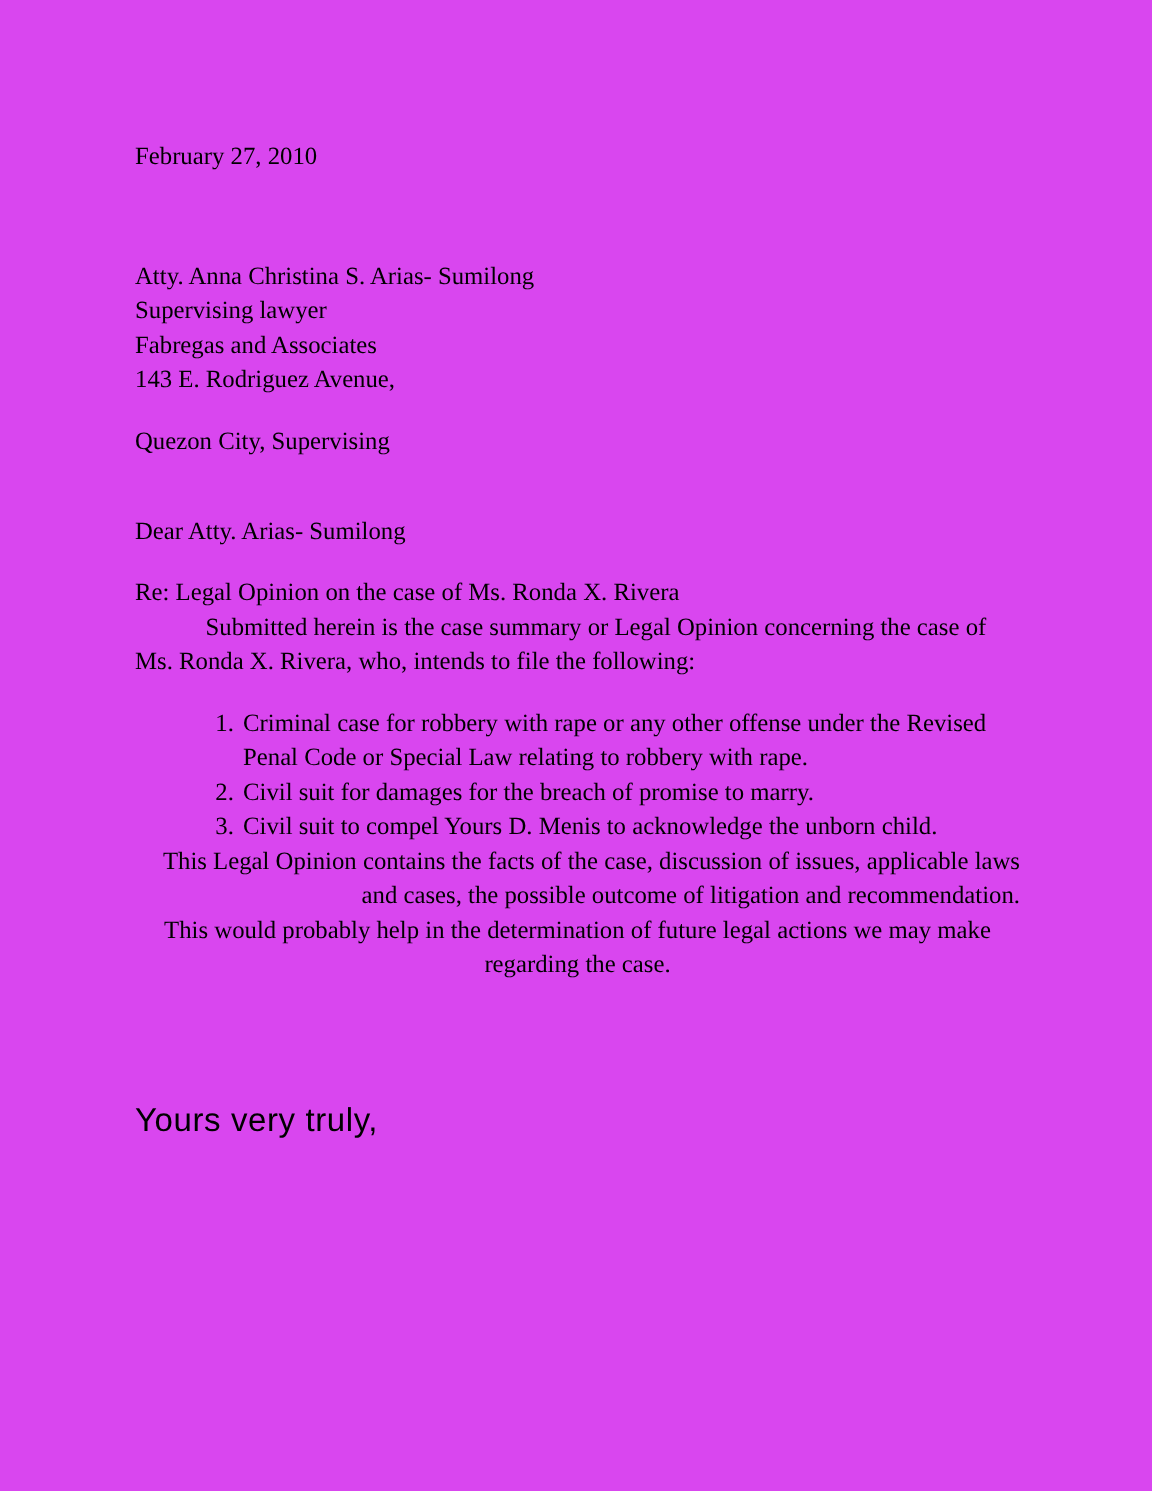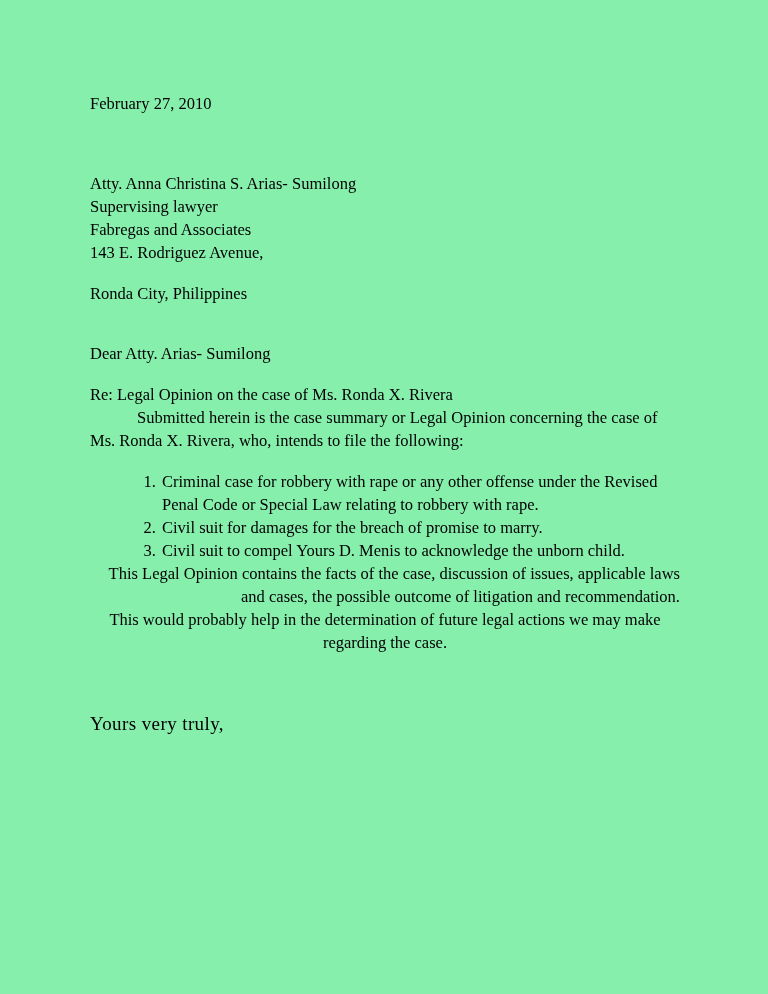--- a/index.html
+++ b/index.html
@@ -14,21 +14,21 @@
     color: #000000;
     font-family: "Liberation Serif", "DejaVu Serif", serif;
     font-size: 16.5px;
     line-height: 23px;
   }
   .page {
     box-sizing: border-box;
     width: 768px;
     height: 994px;
     padding: 92px 88px 0 90px;
-    background: #86efac;
+    background: #d946ef;
   }
   .date {
     margin-bottom: 57px;
   }
   .address-block div {
     margin: 0;
   }
   .city {
     margin-top: 18px;
   }
@@ -55,42 +55,42 @@
   }
   .p-contents {
     margin-top: 18px;
     text-align: right;
   }
   .p-purpose {
     margin-top: 19px;
     text-align: center;
   }
   .closing {
-    margin-top: 57px;
-    font-family: Liberation Serif, serif;
-    font-size: 19px;
+    margin-top: 80px;
+    font-family: Liberation Sans, sans-serif;
+    font-size: 22px;
     letter-spacing: 0.4px;
     line-height: 25px;
   }
 </style>
 </head>
 <body>
 
 <div class="page">
 
   <div class="date">February 27, 2010</div>
 
   <div class="address-block">
     <div>Atty. Anna Christina S. Arias- Sumilong</div>
     <div>Supervising lawyer</div>
     <div>Fabregas and Associates</div>
     <div>143 E. Rodriguez Avenue,</div>
   </div>
 
-  <div class="city">Ronda City, Philippines</div>
+  <div class="city">Quezon City, Supervising</div>
 
   <div class="salutation">Dear Atty. Arias- Sumilong</div>
 
   <div class="subject">Re: Legal Opinion on the case of Ms. Ronda X. Rivera</div>
 
   <p class="para intro">Submitted herein is the case summary or Legal Opinion concerning the case of Ms. Ronda X. Rivera, who, intends to file the following:</p>
 
   <ol class="case-list">
     <li>Criminal case for robbery with rape or any other offense under the Revised Penal Code or Special Law relating to robbery with rape.</li>
     <li>Civil suit for damages for the breach of promise to marry.</li>

